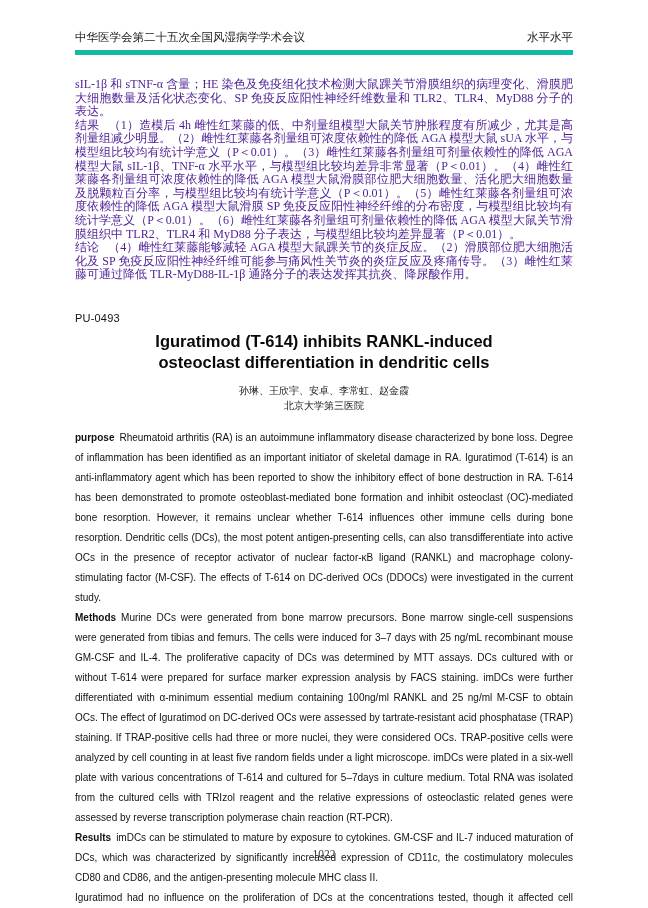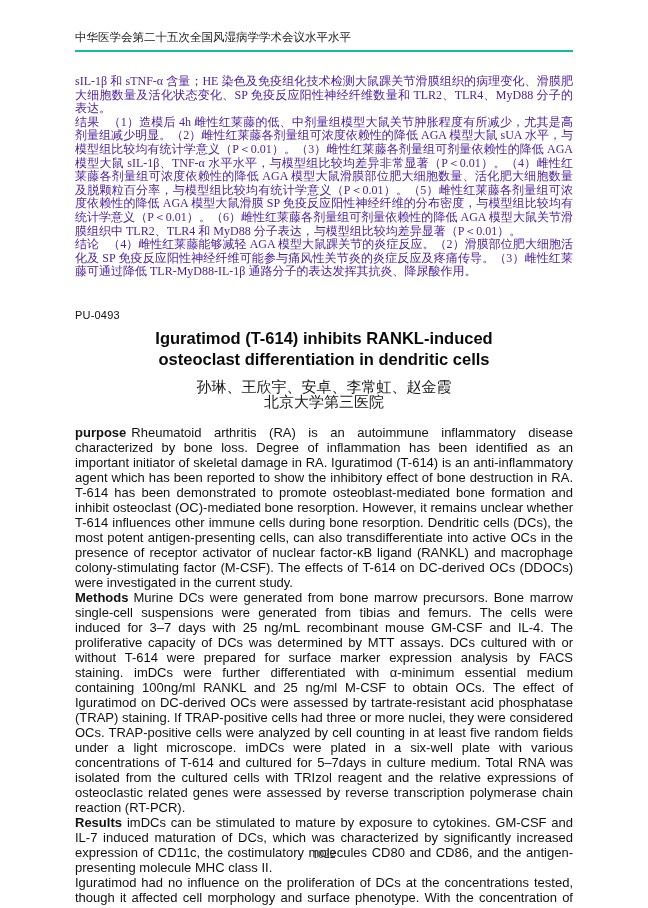--- a/index.html
+++ b/index.html
@@ -12,26 +12,27 @@
     height: 908px;
     margin: 0 auto;
     background: #ffffff;
     padding: 30px 75px 0 75px;
     overflow: hidden;
   }
 
   
   .running-header {
     display: flex;
+    justify-content: space-between;
     align-items: flex-end;
     font-family: "Liberation Serif", serif;
     font-size: 11.5px;
     color: #1a1a1a;
     padding-bottom: 5px;
-    border-bottom: 2px solid #14b8a6;
+    border-bottom: 5px solid #14b8a6;
   }
 
   
   .zh-block { margin-top: 23px; }
   .zh-para {
     font-family: "Liberation Serif", serif;
     font-size: 12px;
     line-height: 13.6px;
     text-align: justify;
     color: #4c1d95;
@@ -54,29 +55,29 @@
     text-align: center;
     font-weight: bold;
     font-size: 16.5px;
     line-height: 21px;
     color: #0a0a0a;
   }
   .authors-block {
     margin-top: 10px;
     text-align: center;
     font-family: "Liberation Serif", serif;
-    font-size: 15px;
+    font-size: 10px;
     line-height: 15px;
     color: #1a1a1a;
   }
 
   .en-block { margin-top: 15px; }
   .en-para {
-    font-size: 13px;
-    line-height: 15px;
+    font-size: 10px;
+    line-height: 20px;
     text-align: justify;
     color: #111;
   }
   .en-para .run-in-label {
     font-weight: bold;
     margin-right: 5px;
   }
 
   
   .page-footer {

